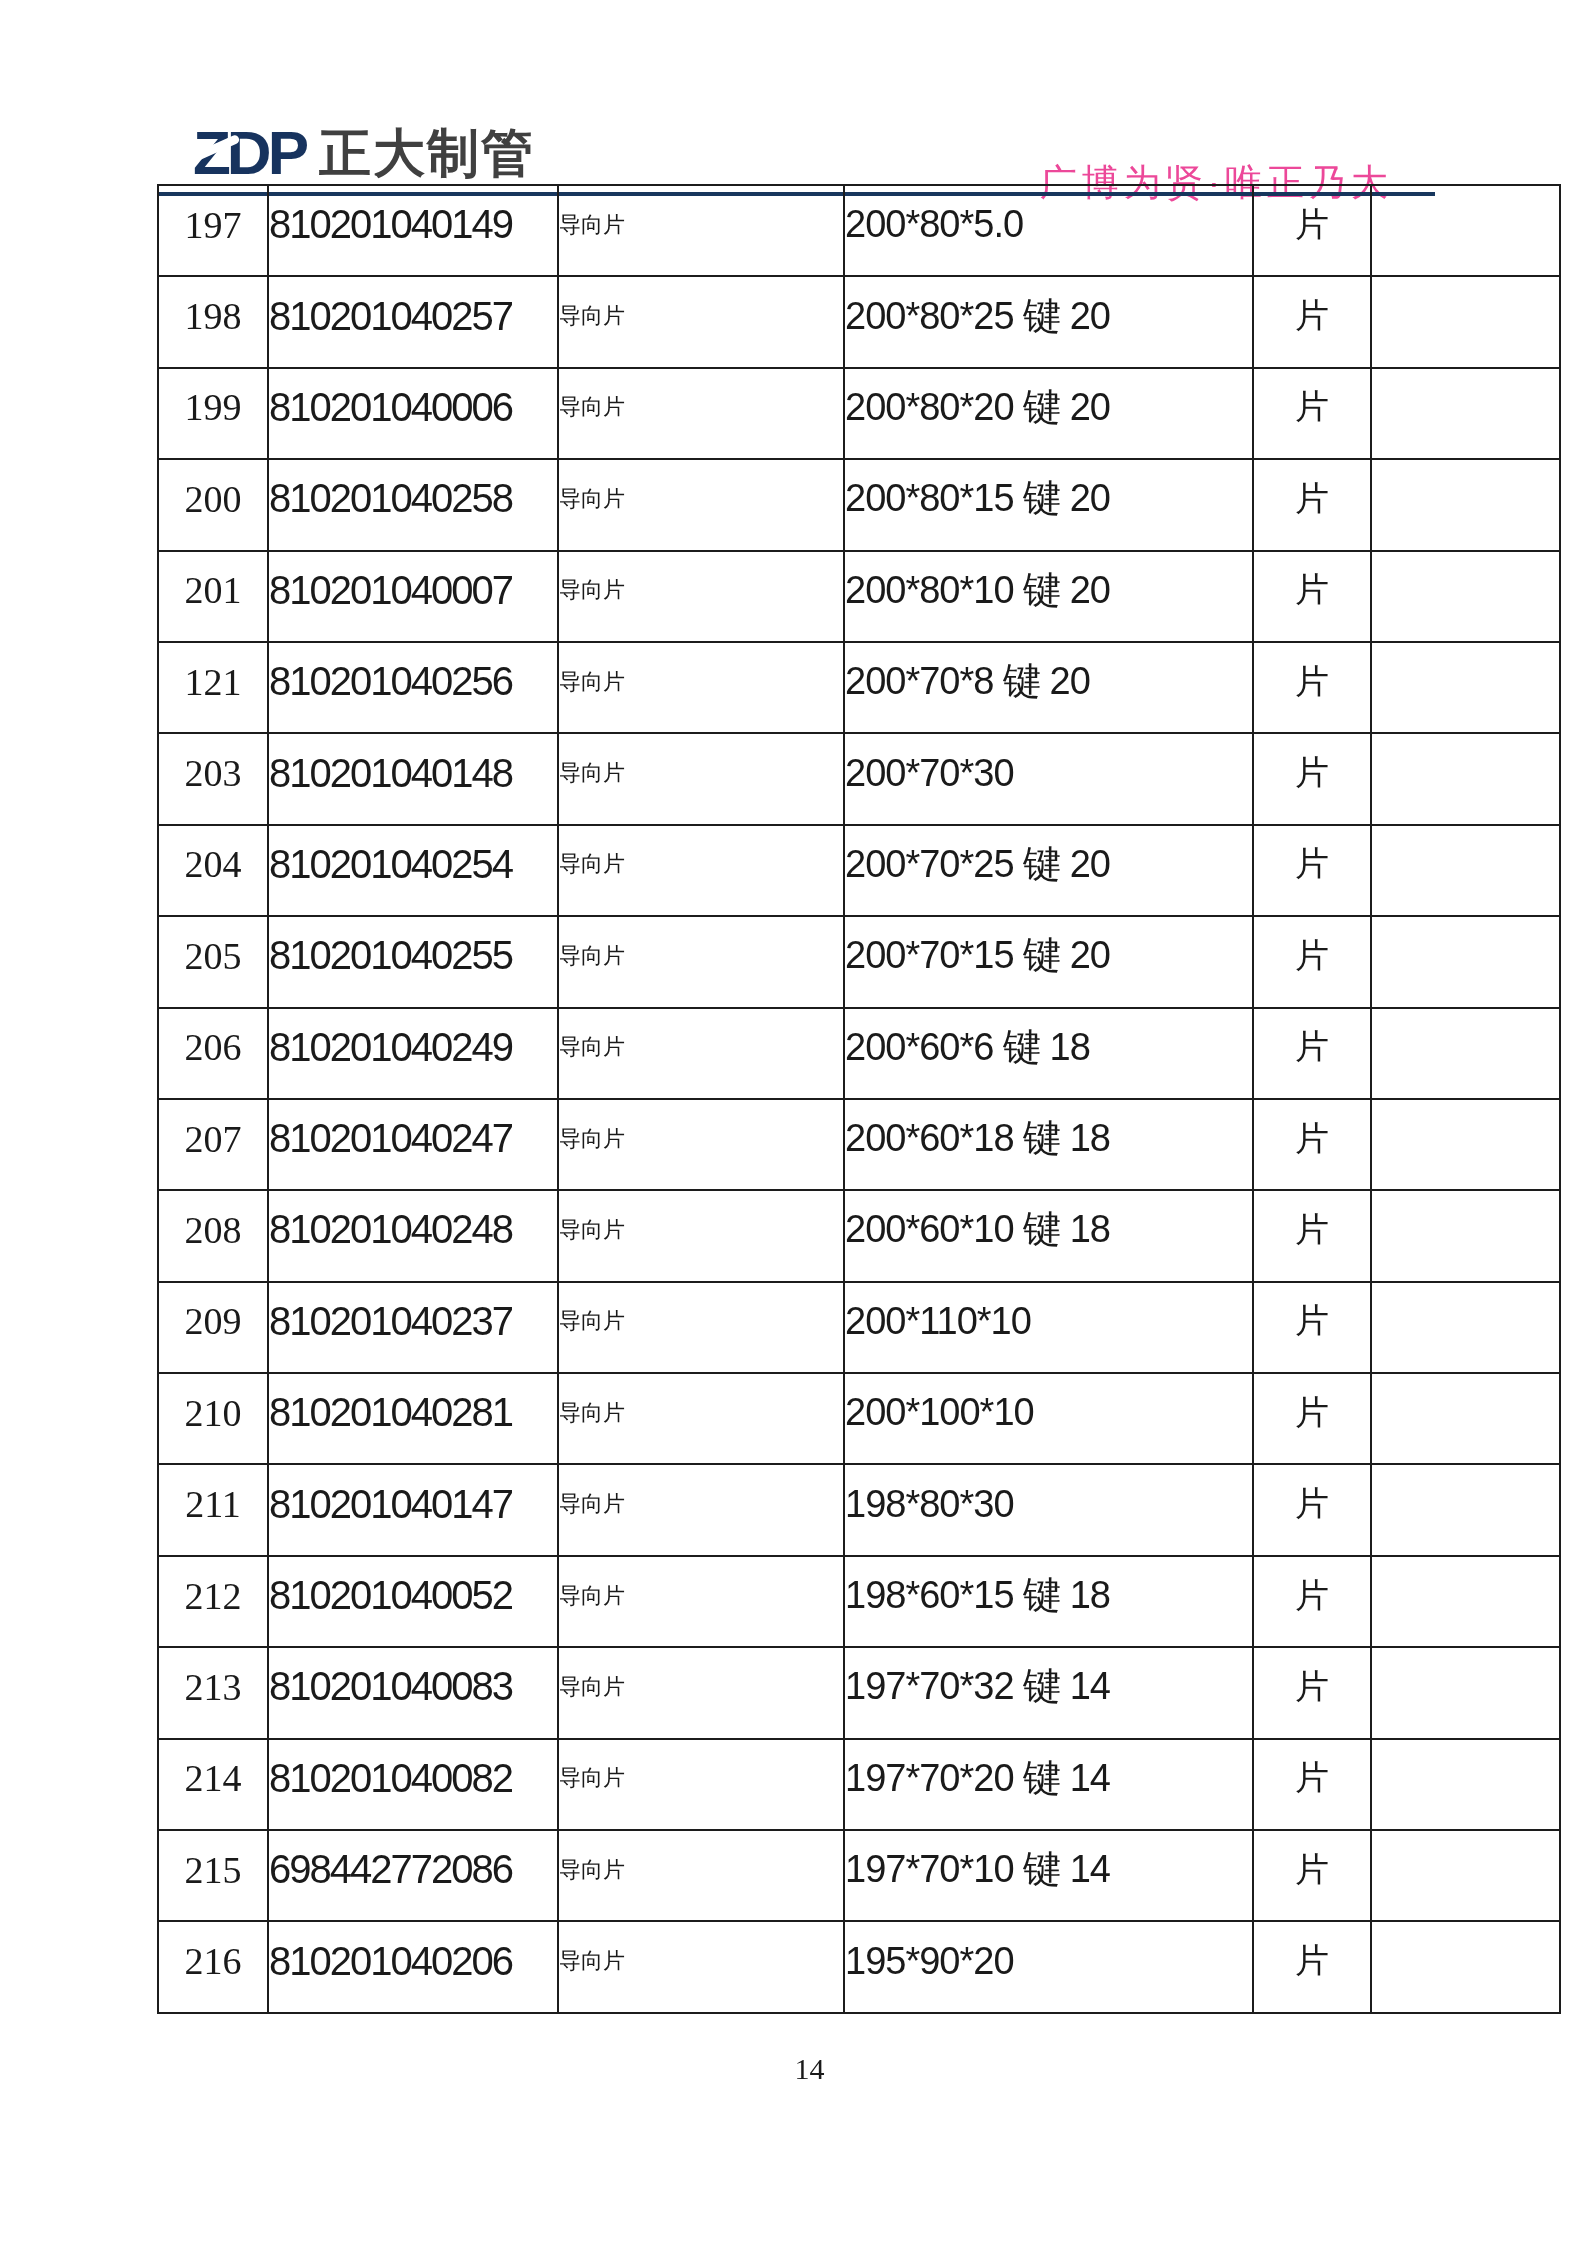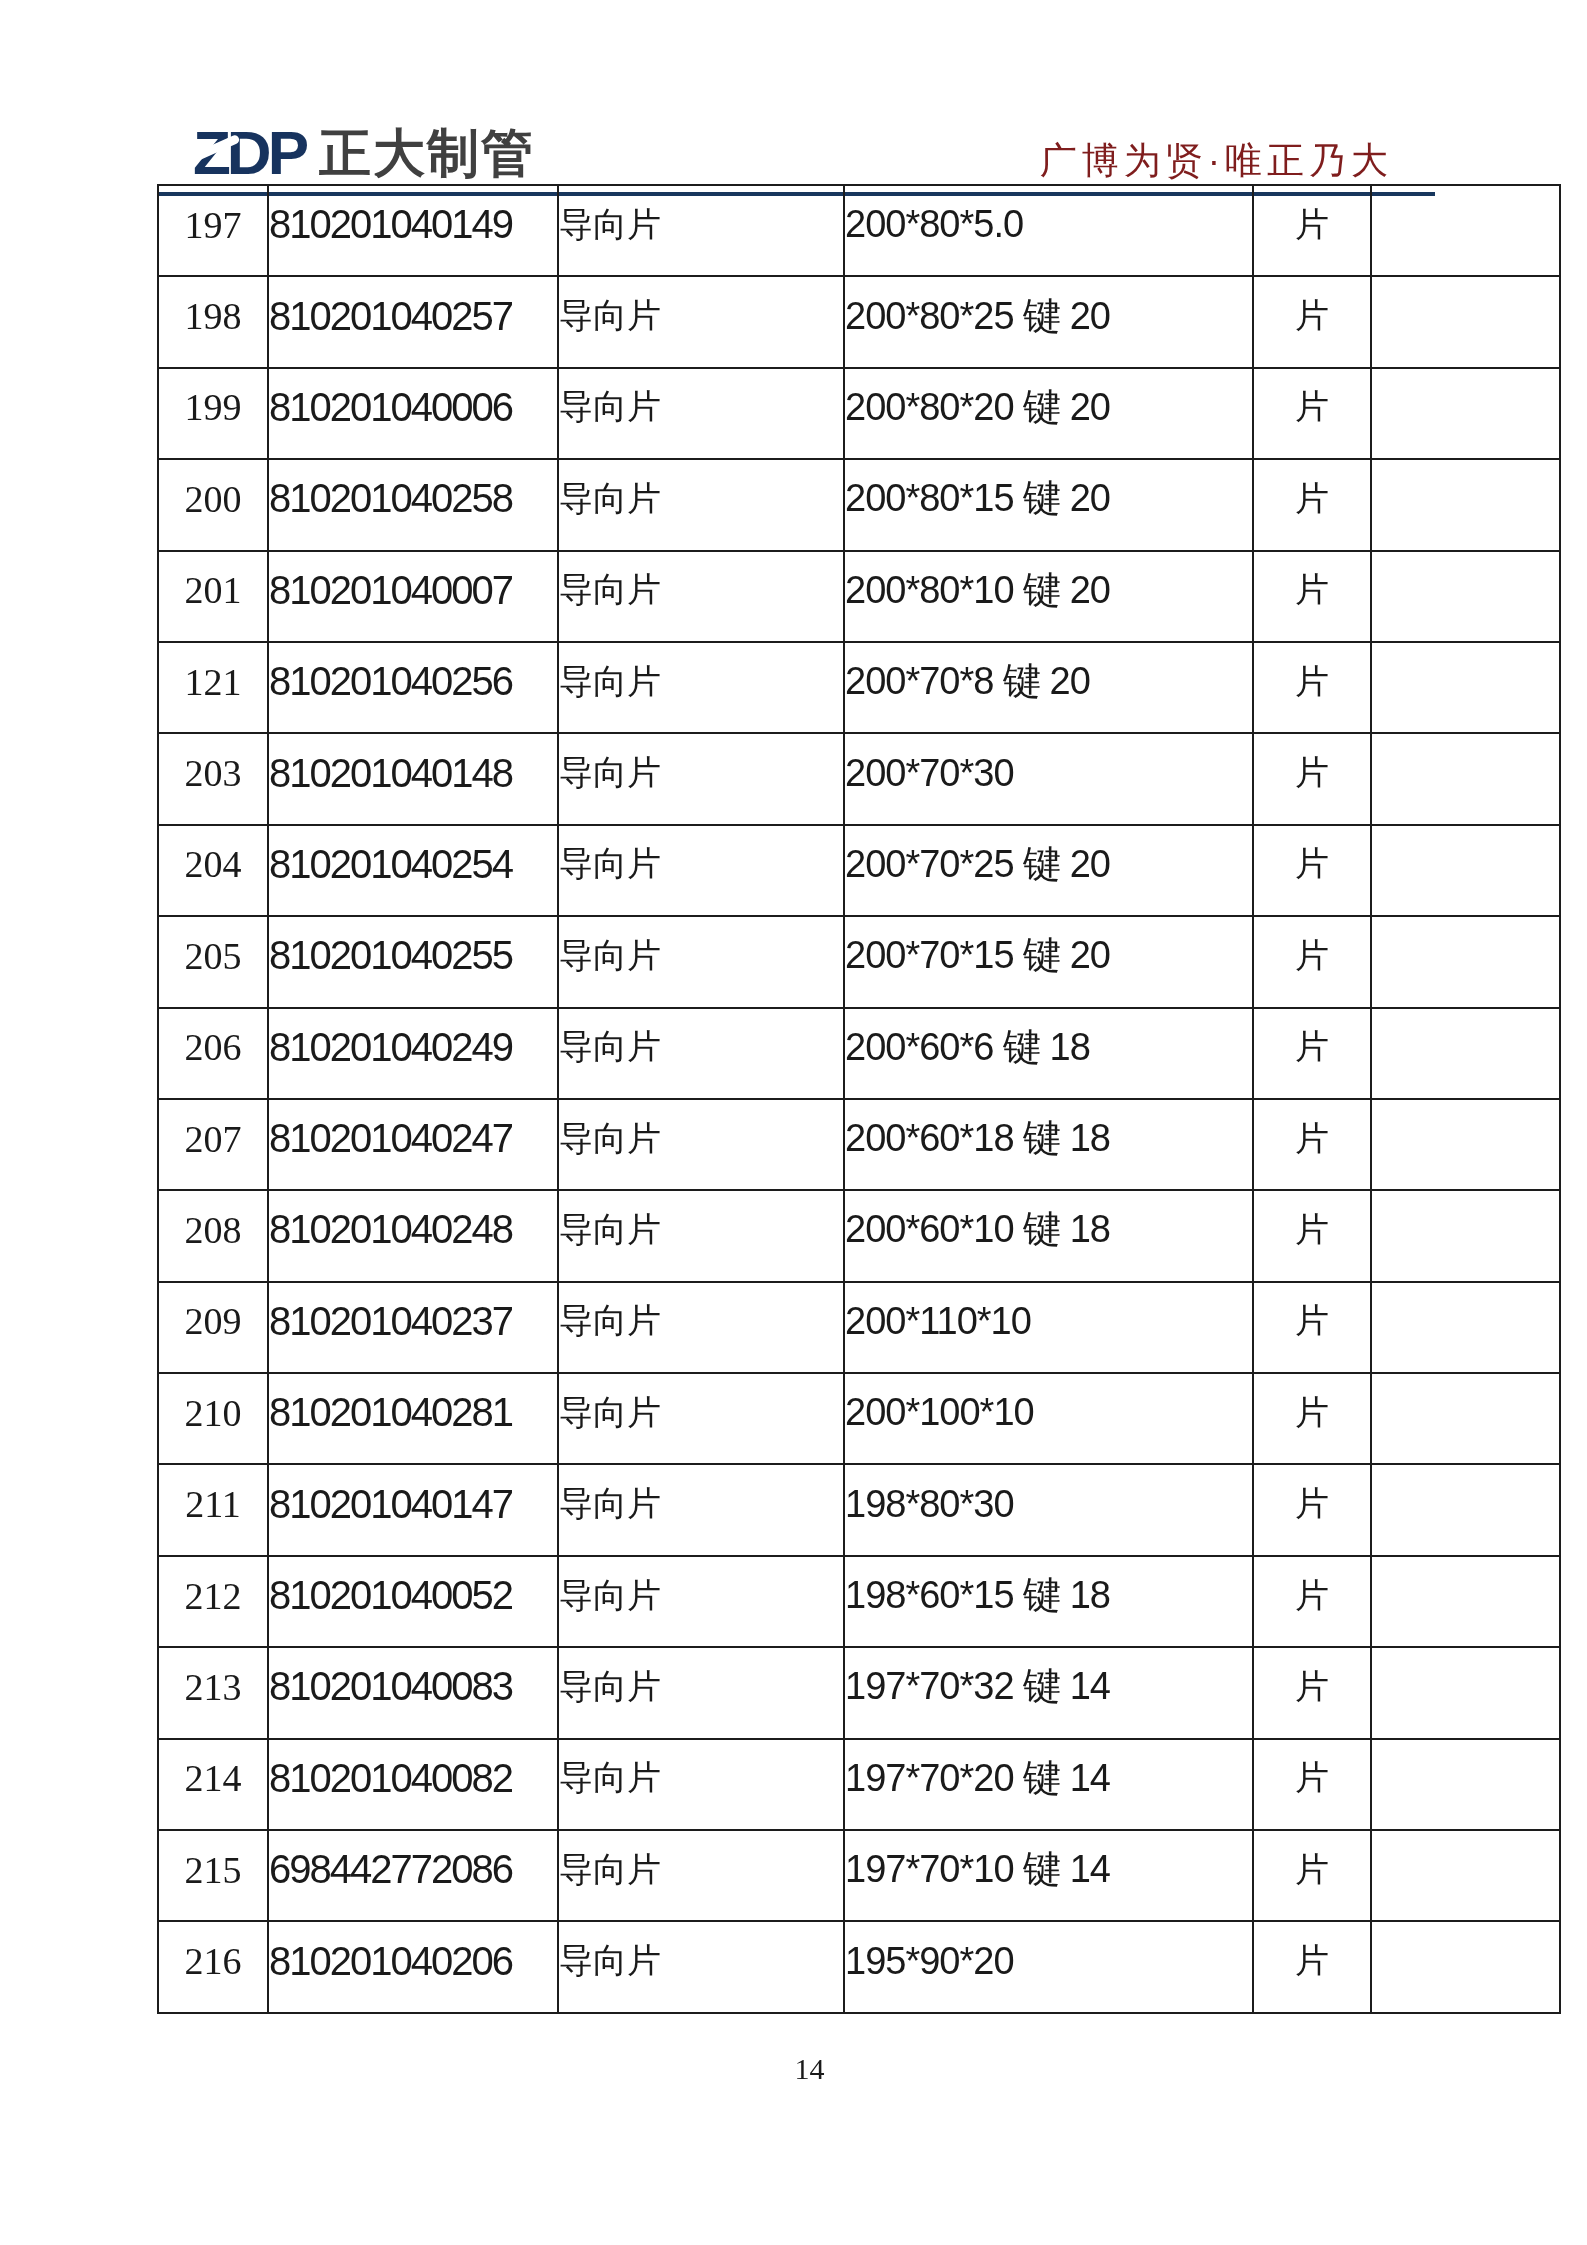--- a/index.html
+++ b/index.html
@@ -37,25 +37,25 @@
   .logo-cn {
     font-family: "Liberation Sans", sans-serif;
     font-weight: 700;
     font-size: 52px;
     color: #404040;
     line-height: 1;
     letter-spacing: 2px;
   }
   .slogan {
     position: absolute;
-    right: 194px; top: 142px;
+    right: 194px; top: 164px;
     font-family: Liberation Sans, sans-serif;
     font-size: 37px;
     letter-spacing: 5px;
-    color: #7f1d1d;
+    color: #ec4899;
     line-height: 1;
     white-space: nowrap;
   }
   .header-rule {
     position: absolute;
     left: 157px; top: 192px;
     width: 1278px; height: 4px;
     background: #17365d;
   }
 
@@ -81,21 +81,21 @@
     font-size: 38px;
   }
   td.c1 {
     padding-left: 14px;
     font-size: 40px;
     letter-spacing: -2px;
     border-radius: 15px;
   }
   td.c2 {
     padding-left: 12px;
-    font-size: 34px;
+    font-size: 22px;
   }
   td.c3 {
     padding-left: 16px;
     font-size: 38px;
     letter-spacing: -1px;
   }
   td.c4 {
     text-align: center;
     font-family: "Liberation Serif", serif;
     font-size: 34px;

